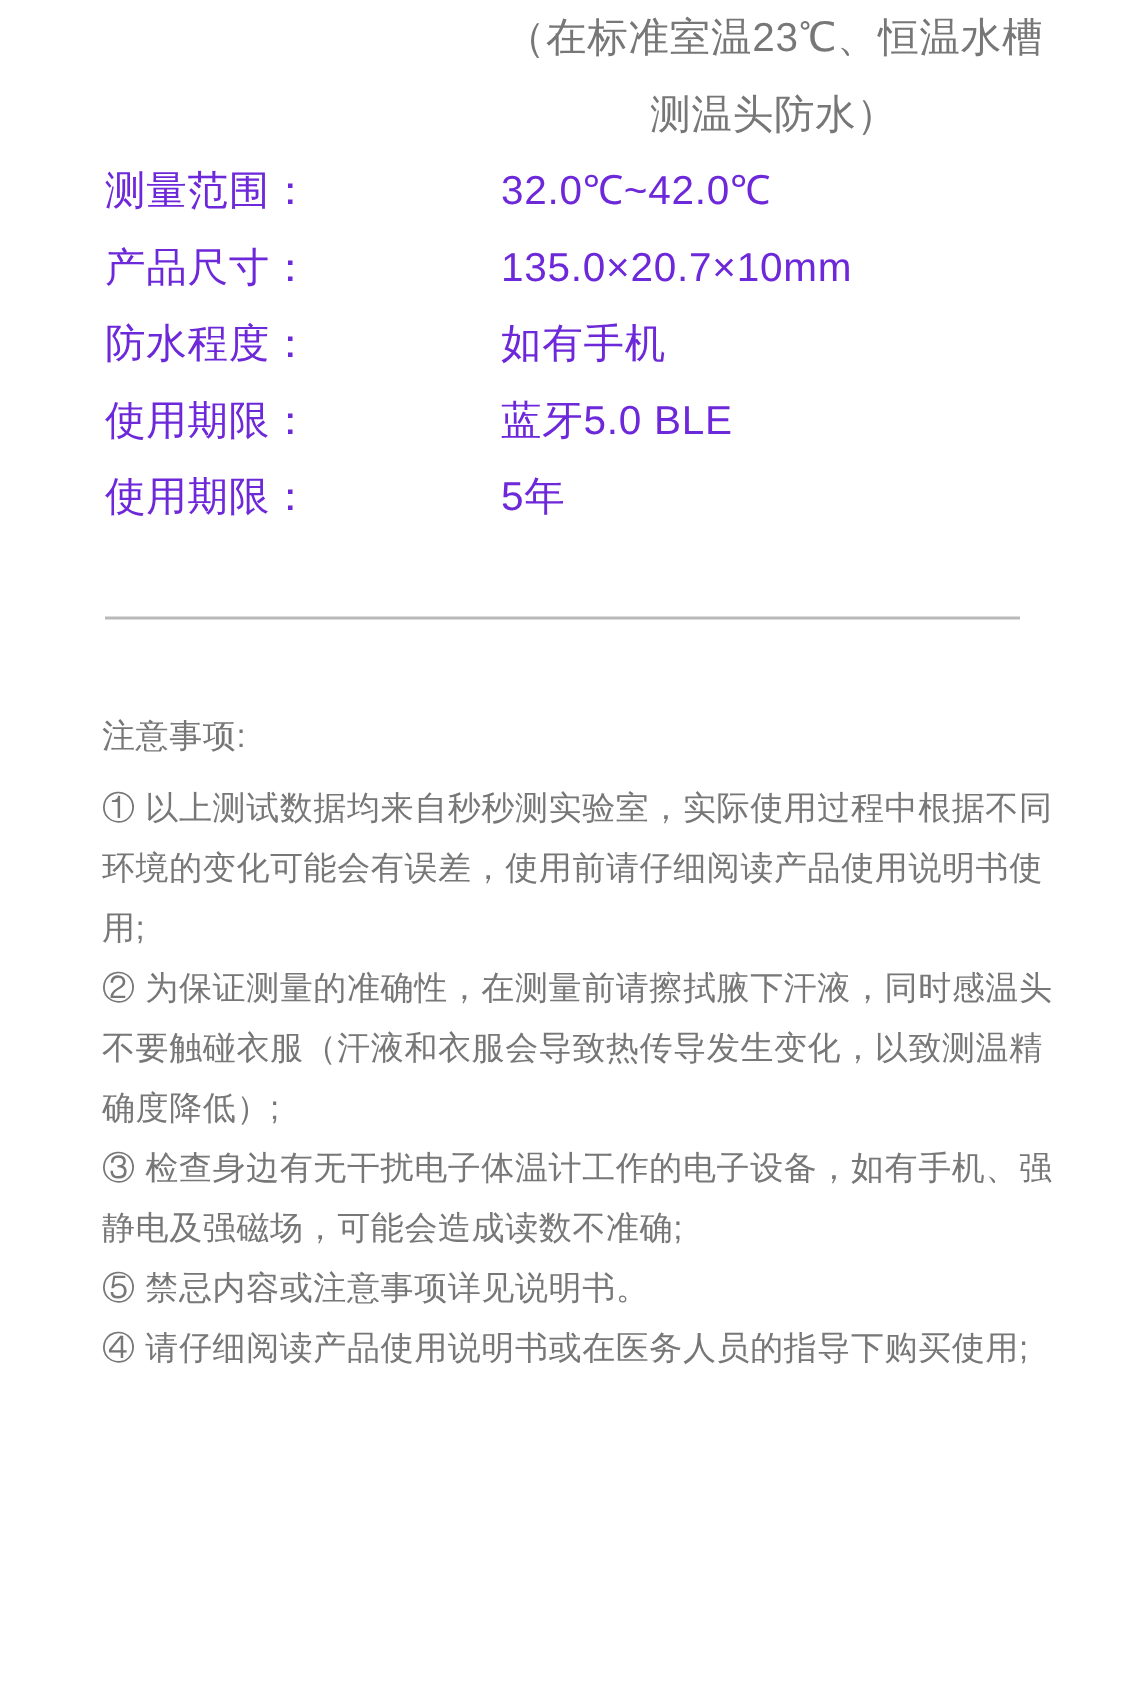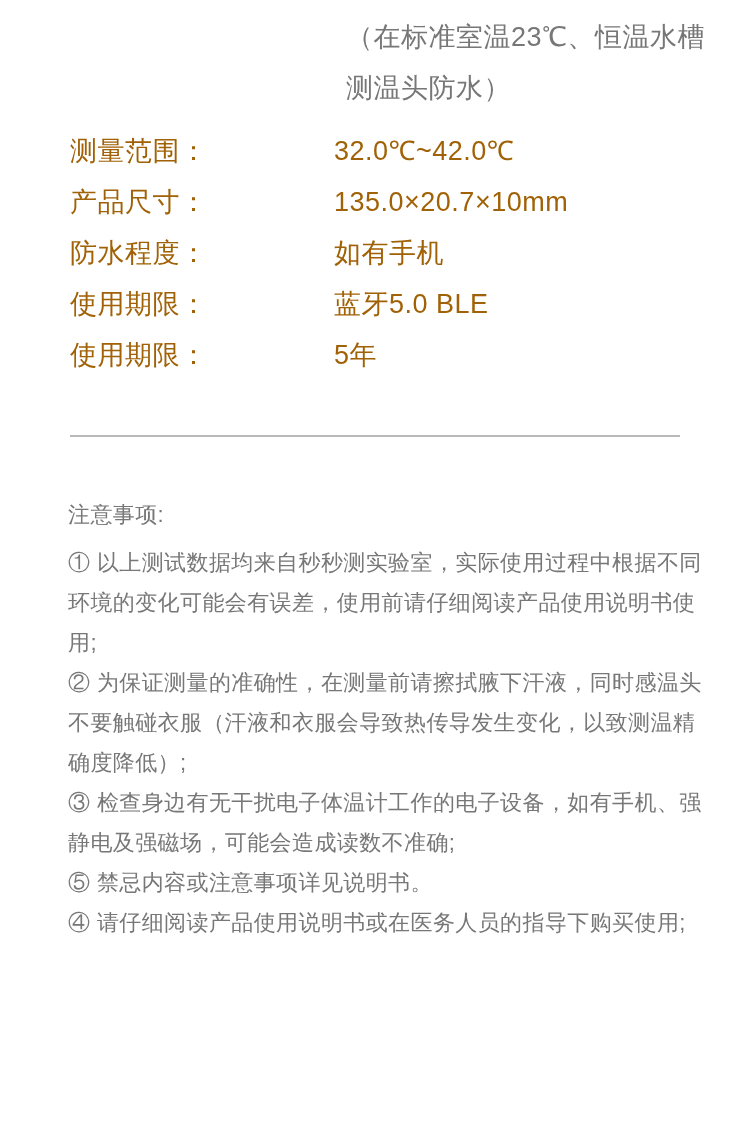--- a/index.html
+++ b/index.html
@@ -21,22 +21,22 @@
     position: relative;
     box-sizing: border-box;
   }
 
   
   .spec-section {
     padding: 0 52px;
     box-sizing: border-box;
   }
   .spec-intro {
-    text-align: left;
-    margin: 12px;
+    text-align: center;
+    margin: 0;
     padding: 0;
   }
   .spec-intro .intro-line {
     display: block;
     font-size: 27px;
     line-height: 51px;
     color: #777777;
     letter-spacing: 0.5px;
     white-space: nowrap;
   }
@@ -48,21 +48,21 @@
   }
 
   .spec-table {
     margin-top: 0px;
     border-collapse: collapse;
     width: 100%;
   }
   .spec-table td {
     font-size: 27px;
     line-height: 51px;
-    color: #a16207;
+    color: #6d28d9;
     vertical-align: top;
     padding: 0;
     letter-spacing: 0.5px;
     white-space: nowrap;
   }
   .spec-table td.label {
     width: 282px;
     padding-left: 18px;
     box-sizing: border-box;
   }

